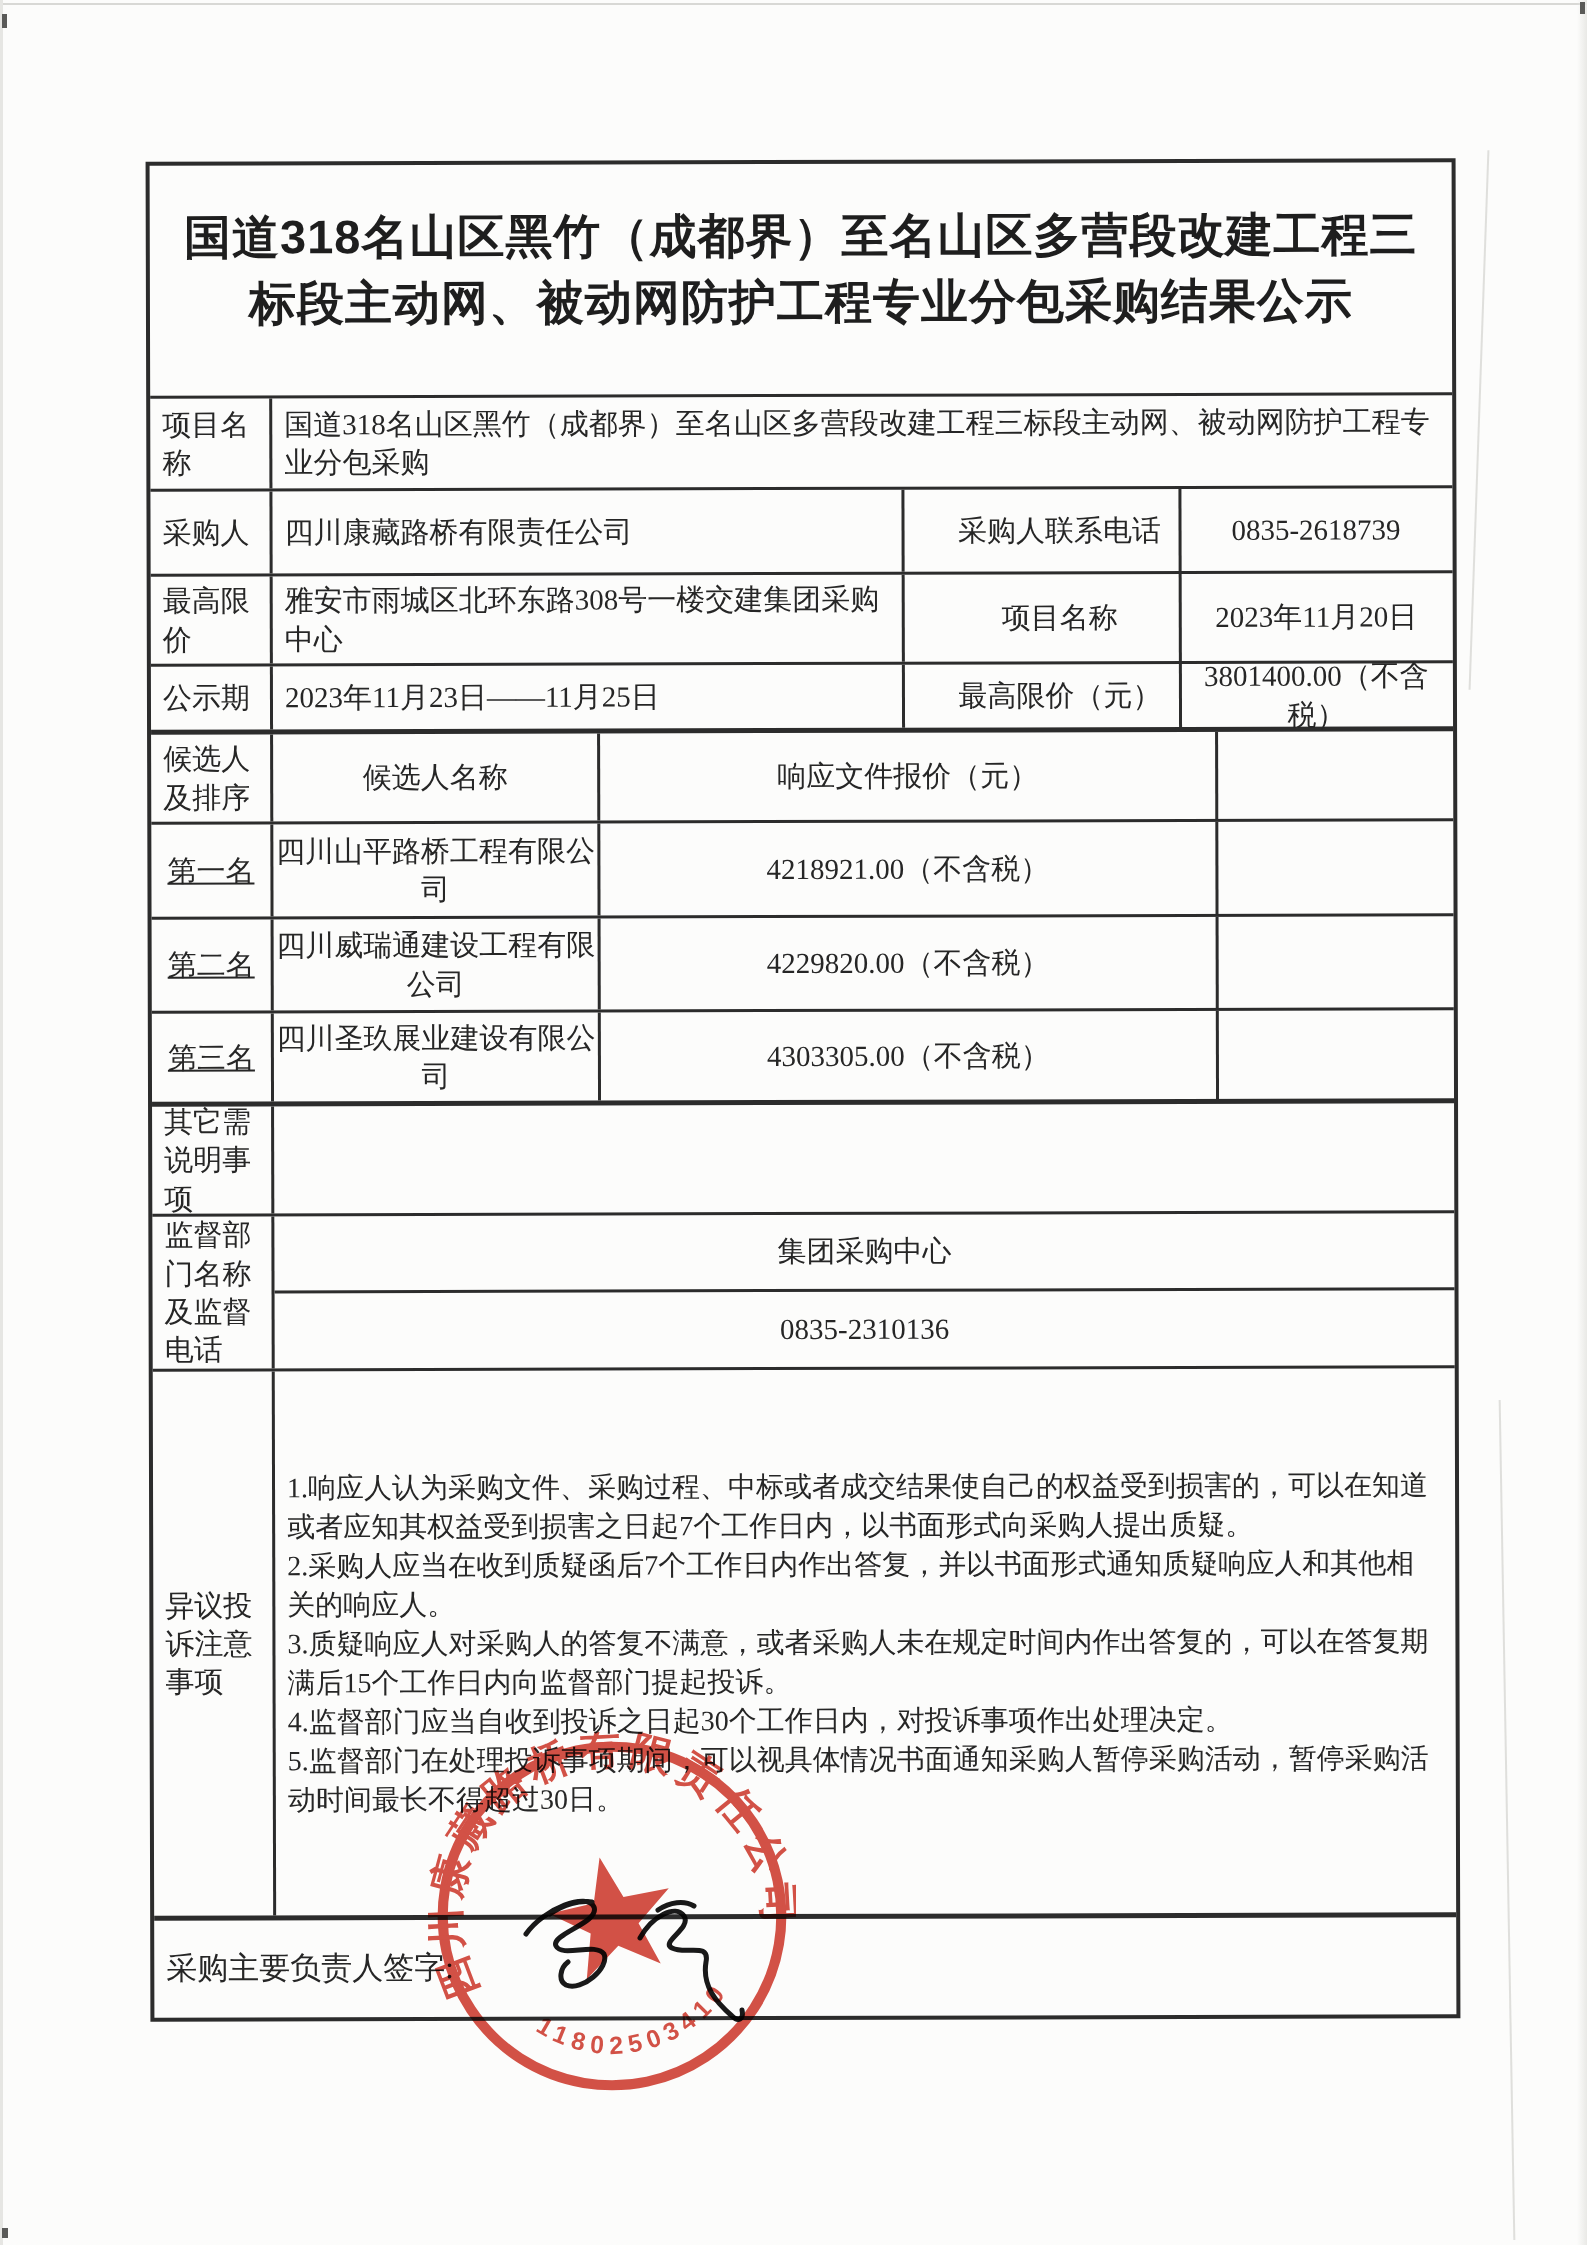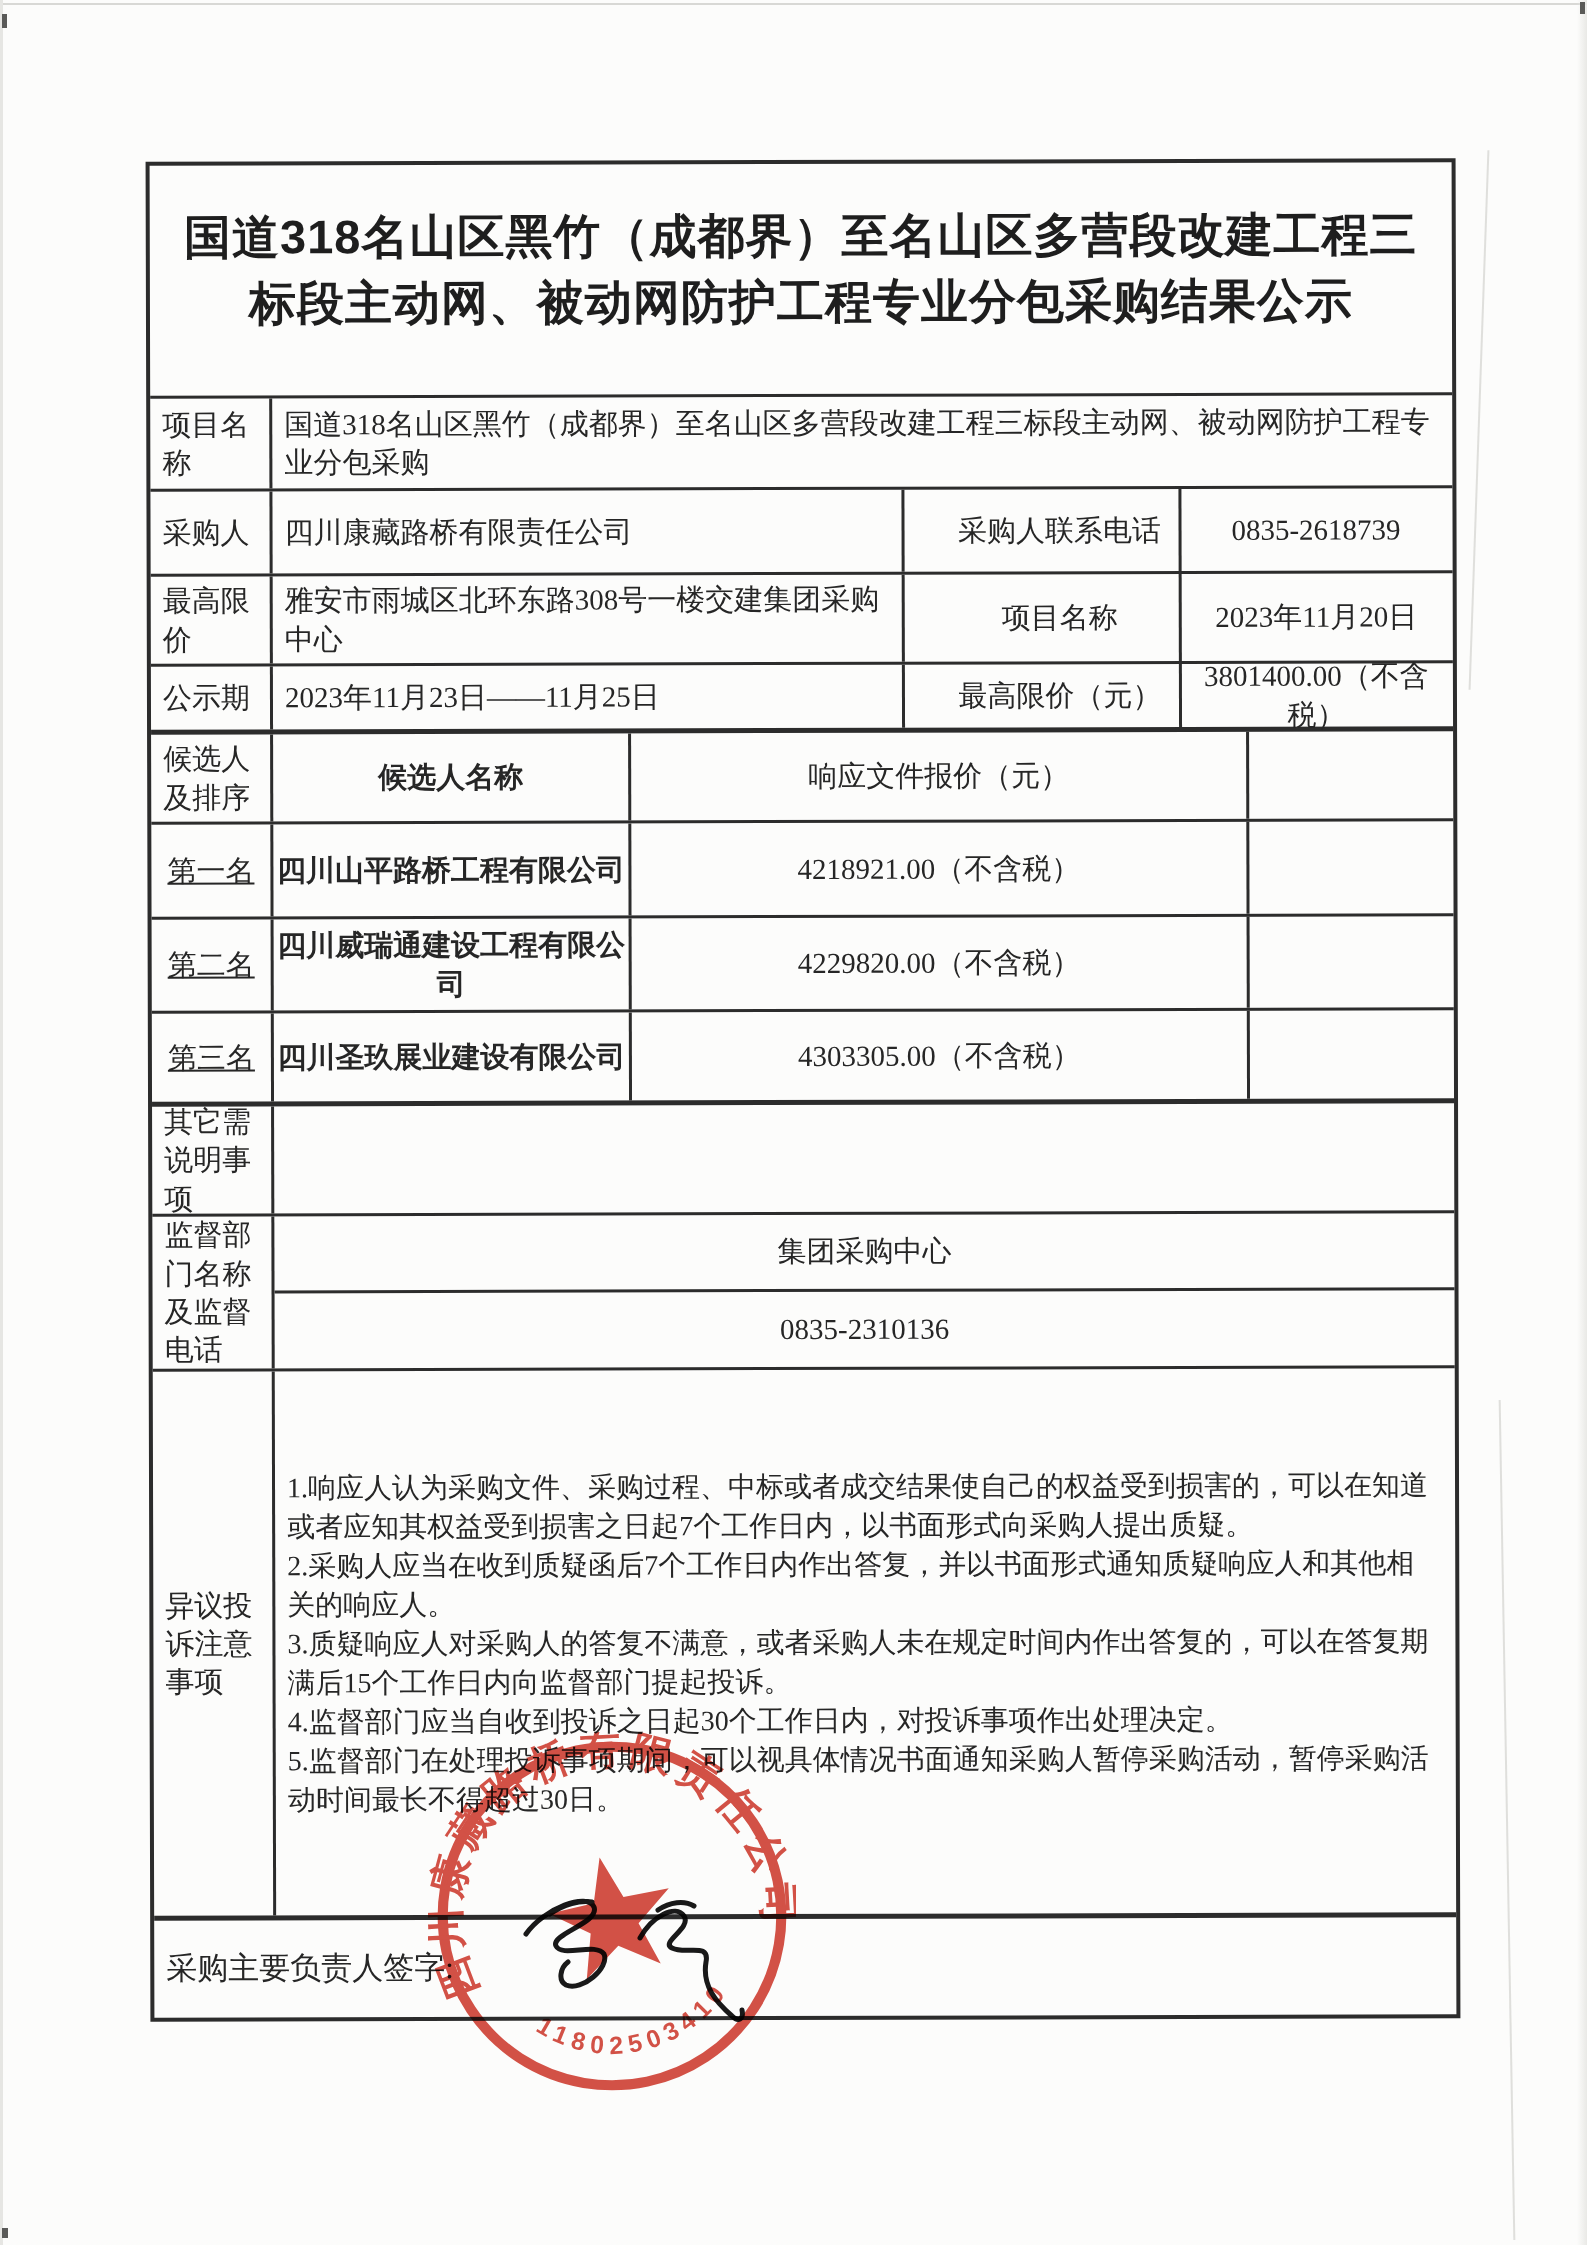--- a/index.html
+++ b/index.html
@@ -22,21 +22,21 @@
   .cell{box-sizing:border-box;border-right:3px solid #2c2c2c;display:flex;align-items:center;
         font-size:29px;line-height:1.32;}
   .cell.last{border-right:none;}
   .cell.center{justify-content:center;text-align:center;}
   .cell.left{justify-content:flex-start;text-align:left;padding-left:12px;padding-right:10px;}
   .c-label{width:122px;padding:4px 8px;}
   .c-mid{width:277px;padding-left:36px;}
   .c-phone{width:269px;padding:4px 14px;}
   .c-flex{flex:1;}
   .c-rank{width:122px;justify-content:center;text-align:center;text-decoration:underline;}
-  .c-name{width:358px;font-weight:bold;}
+  .c-name{width:327px;}
   .c-price{width:618px;}
 
   .title-row{height:230px;display:flex;align-items:center;justify-content:center;}
   .title-text{font-family:"Liberation Sans", sans-serif;font-weight:700;font-size:47px;
       line-height:66px;text-align:center;letter-spacing:1px;color:#1e1e1e;
       padding:6px 30px 26px 30px;}
   .h-project{height:93px;}
   .h-purchaser{height:85px;}
   .h-location{height:90px;}
   .h-publicity{height:66px;}

